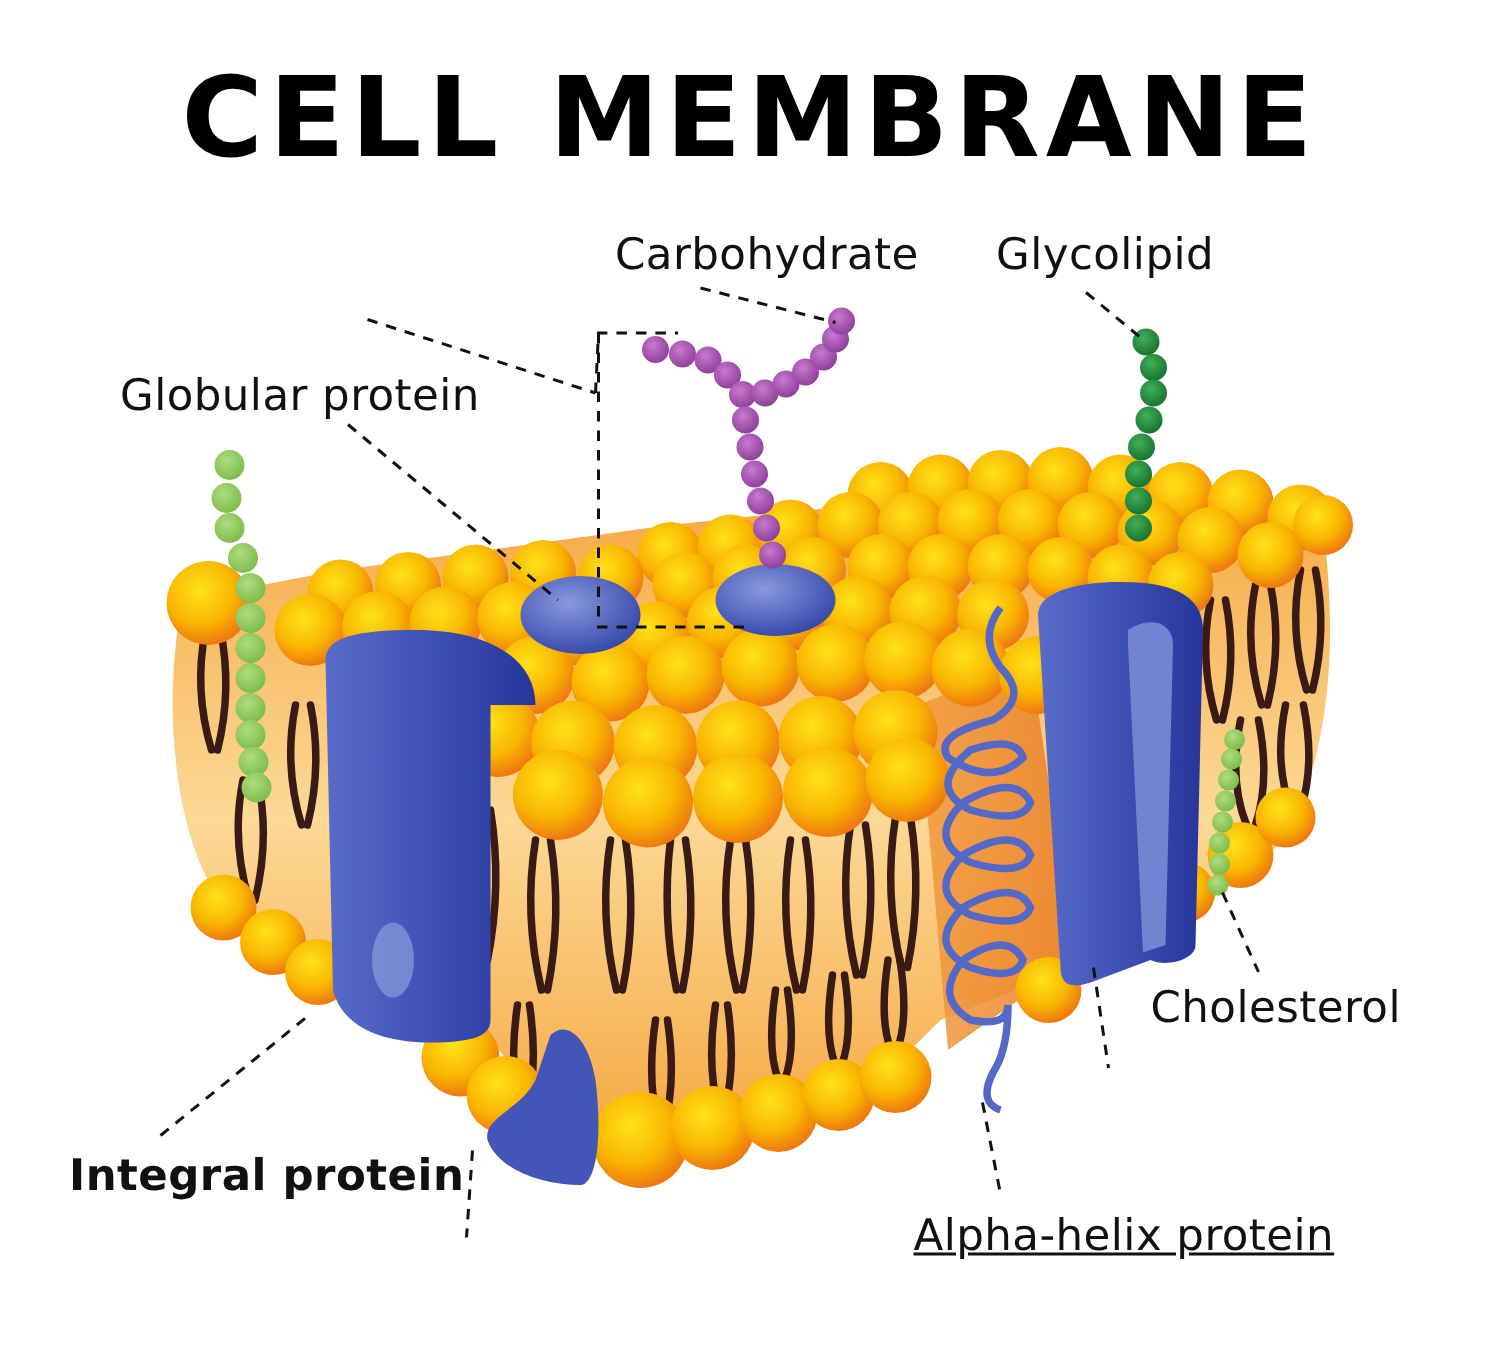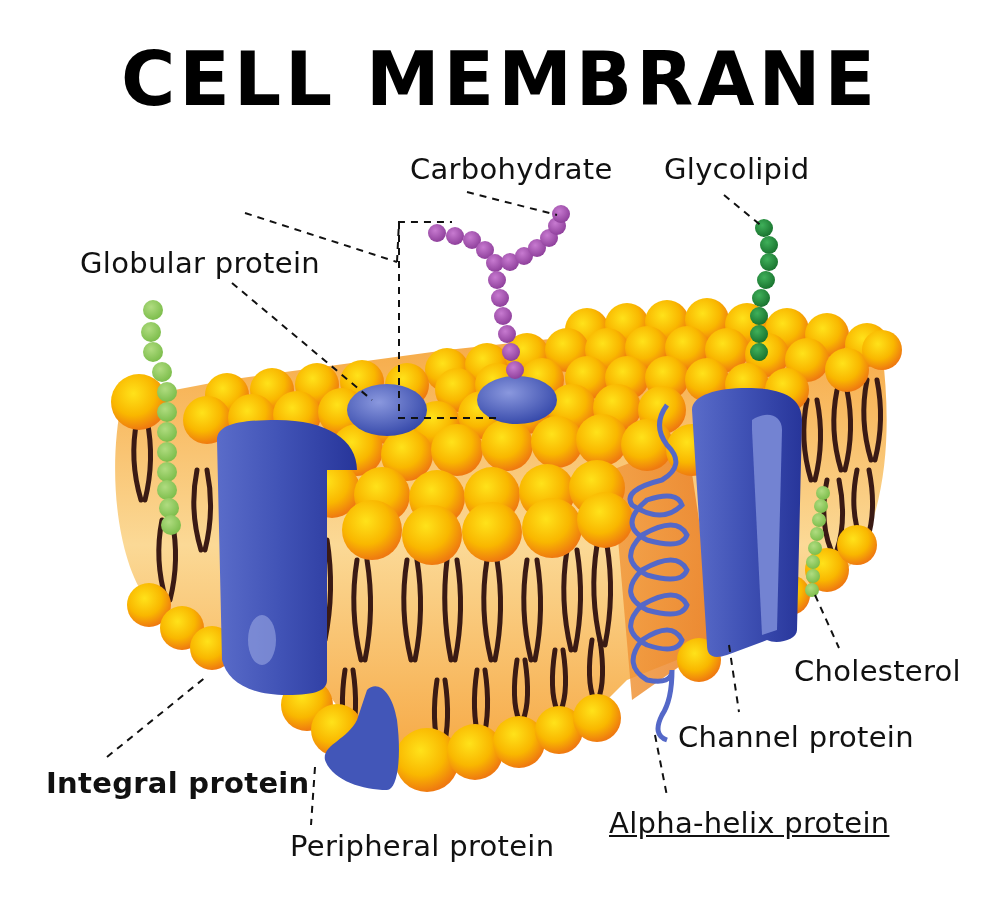--- a/index.html
+++ b/index.html
@@ -254,18 +254,16 @@
       <path d="M80 757 L180 676"></path>
       <path d="M288 767 L284 825"></path>
     </g>
   </svg>
 
   <div class="title">CELL MEMBRANE</div>
 
   <div class="label" style="left:410px;top:152px;">Carbohydrate</div>
   <div class="label" style="left:664px;top:152px;">Glycolipid</div>
   <div class="label" style="left:44px;top:246px;margin-left:36px;">Globular protein</div>
-  <div class="label" style="left:794px;top:654px;">Cholesterol</div>
-  <div class="label" style="left:678px;top:720px;">Channel protein</div>
+  <div class="label" style="left:767px;top:654px;">Cholesterol</div>
   <div class="label" style="left:46px;top:766px;font-weight:bold;">Integral protein</div>
   <div class="label" style="left:609px;top:806px;text-decoration:underline;">Alpha-helix protein</div>
-  <div class="label" style="left:290px;top:829px;">Peripheral protein</div>
 </div>
 
 </body></html>

